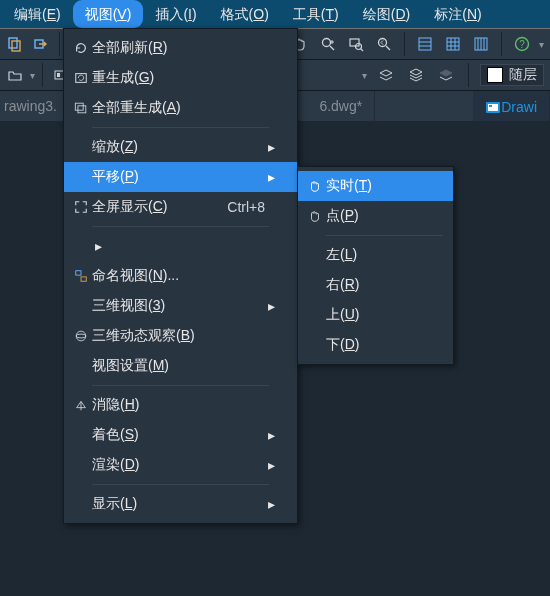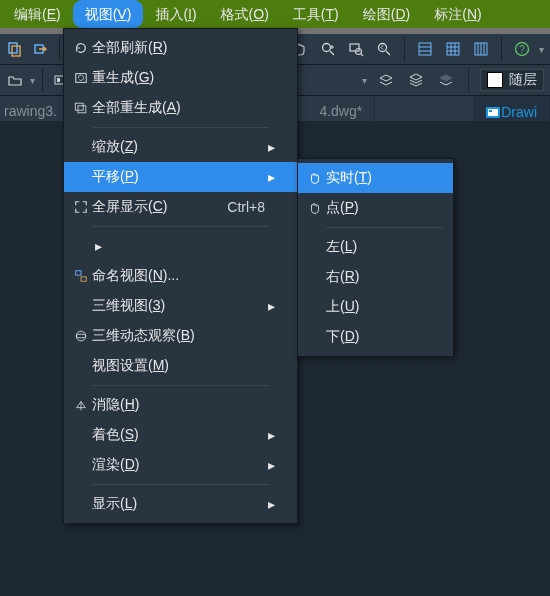--- a/index.html
+++ b/index.html
@@ -1,31 +1,31 @@
 <!DOCTYPE html>
 <html><head>
 <meta charset="utf-8">
 <style>
   html,body{margin:0;padding:0;width:550px;height:596px;background:#1e2833;font-family:"Microsoft YaHei","SimSun",sans-serif;font-size:14px;color:#e6e6e6;overflow:hidden;}
-  .menubar{height:28px;background:#4d7c0f;border-bottom:6px solid #737373;display:flex;align-items:stretch;padding:0 2px;}
+  .menubar{height:28px;background:#0c4a6e;border-bottom:1px solid #737373;display:flex;align-items:stretch;padding:0 2px;}
   .menubar-item{padding:4px 12px;line-height:20px;color:#e6e6e6;cursor:default;}
   .menubar-item.active{background:#2f8ceb;color:#fff;border-radius:9px;}
   .toolstrip{height:30px;background:#2b3846;border-bottom:1px solid #111a22;display:flex;align-items:center;position:relative;}
   .toolstrip2{height:30px;background:#2b3846;border-bottom:1px solid #111a22;display:flex;align-items:center;position:relative;}
   .tabstrip{height:30px;background:#2b3846;border-bottom:2px solid #111a22;display:flex;align-items:stretch;position:relative;}
   .tab{padding:5px 12px 3px 12px;color:#888e95;border-right:1px solid #222c36;line-height:20px;cursor:default;}
   .tab.active{background:#243140;color:#1b94e0;border-bottom:2px solid #1b94e0;margin-bottom:-2px;}
   .tab.active .ticon{filter:none;}
   .canvas{position:absolute;top:121px;left:0;right:0;bottom:0;background:#1e2833;}
   .divider{width:1px;align-self:stretch;background:#1a222b;margin:3px 3px;}
   .ticon{width:16px;height:16px;display:inline-block;vertical-align:middle;}
   
   .menu{position:absolute;background:#293441;border:1px solid #121a22;box-shadow:2px 2px 6px rgba(0,0,0,.5);padding:4px 0;}
   .menu.main{left:63px;top:28px;width:233px;}
-  .menu.sub{left:297px;top:158px;width:155px;}
+  .menu.sub{left:297px;top:166px;width:155px;}
   .mi{display:flex;align-items:center;height:30px;padding:0 22px 0 6px;cursor:default;position:relative;}
   .mi.active{background:#2f8ceb;color:#fff;}
   .mi .gutter{width:22px;display:flex;justify-content:center;}
   .mi .mlabel{flex:1;white-space:nowrap;}
   .mi .maccel{color:#cfd4d9;margin-left:18px;}
   .mi .marrow{width:10px;text-align:right;}
   .msep{height:1px;background:#3a4552;margin:4px 28px 4px 28px;}
   u{text-decoration:underline;}
   
   .tool-right{position:absolute;right:6px;top:0;height:100%;display:flex;align-items:center;gap:6px;color:#cfd4d9;}
@@ -187,21 +187,21 @@
     <div class="bylayer">
       <span class="swatch"></span>
       <span>随层</span>
     </div>
   </div>
 </div>
 
 <div class="tabstrip">
   <div class="tab" style="padding-left:4px"><span>rawing3.</span></div>
   <div style="flex:1"></div>
-  <div class="tab"><span>4.dwg*</span></div>
+  <div class="tab"><span>6.dwg*</span></div>
   <div style="width:98px"></div>
   <div class="tab active" style="display:flex;align-items:center;">
     <svg class="ticon" viewBox="0 0 16 16">
         <rect x="1" y="3" width="14" height="11" rx="1" fill="#1b94e0"></rect>
         <rect x="3" y="5" width="10" height="7" fill="#fff"></rect>
         <rect x="4" y="6" width="3" height="2" fill="#1b94e0"></rect>
       </svg>
     <span>Drawi</span>
   </div>
 </div>

